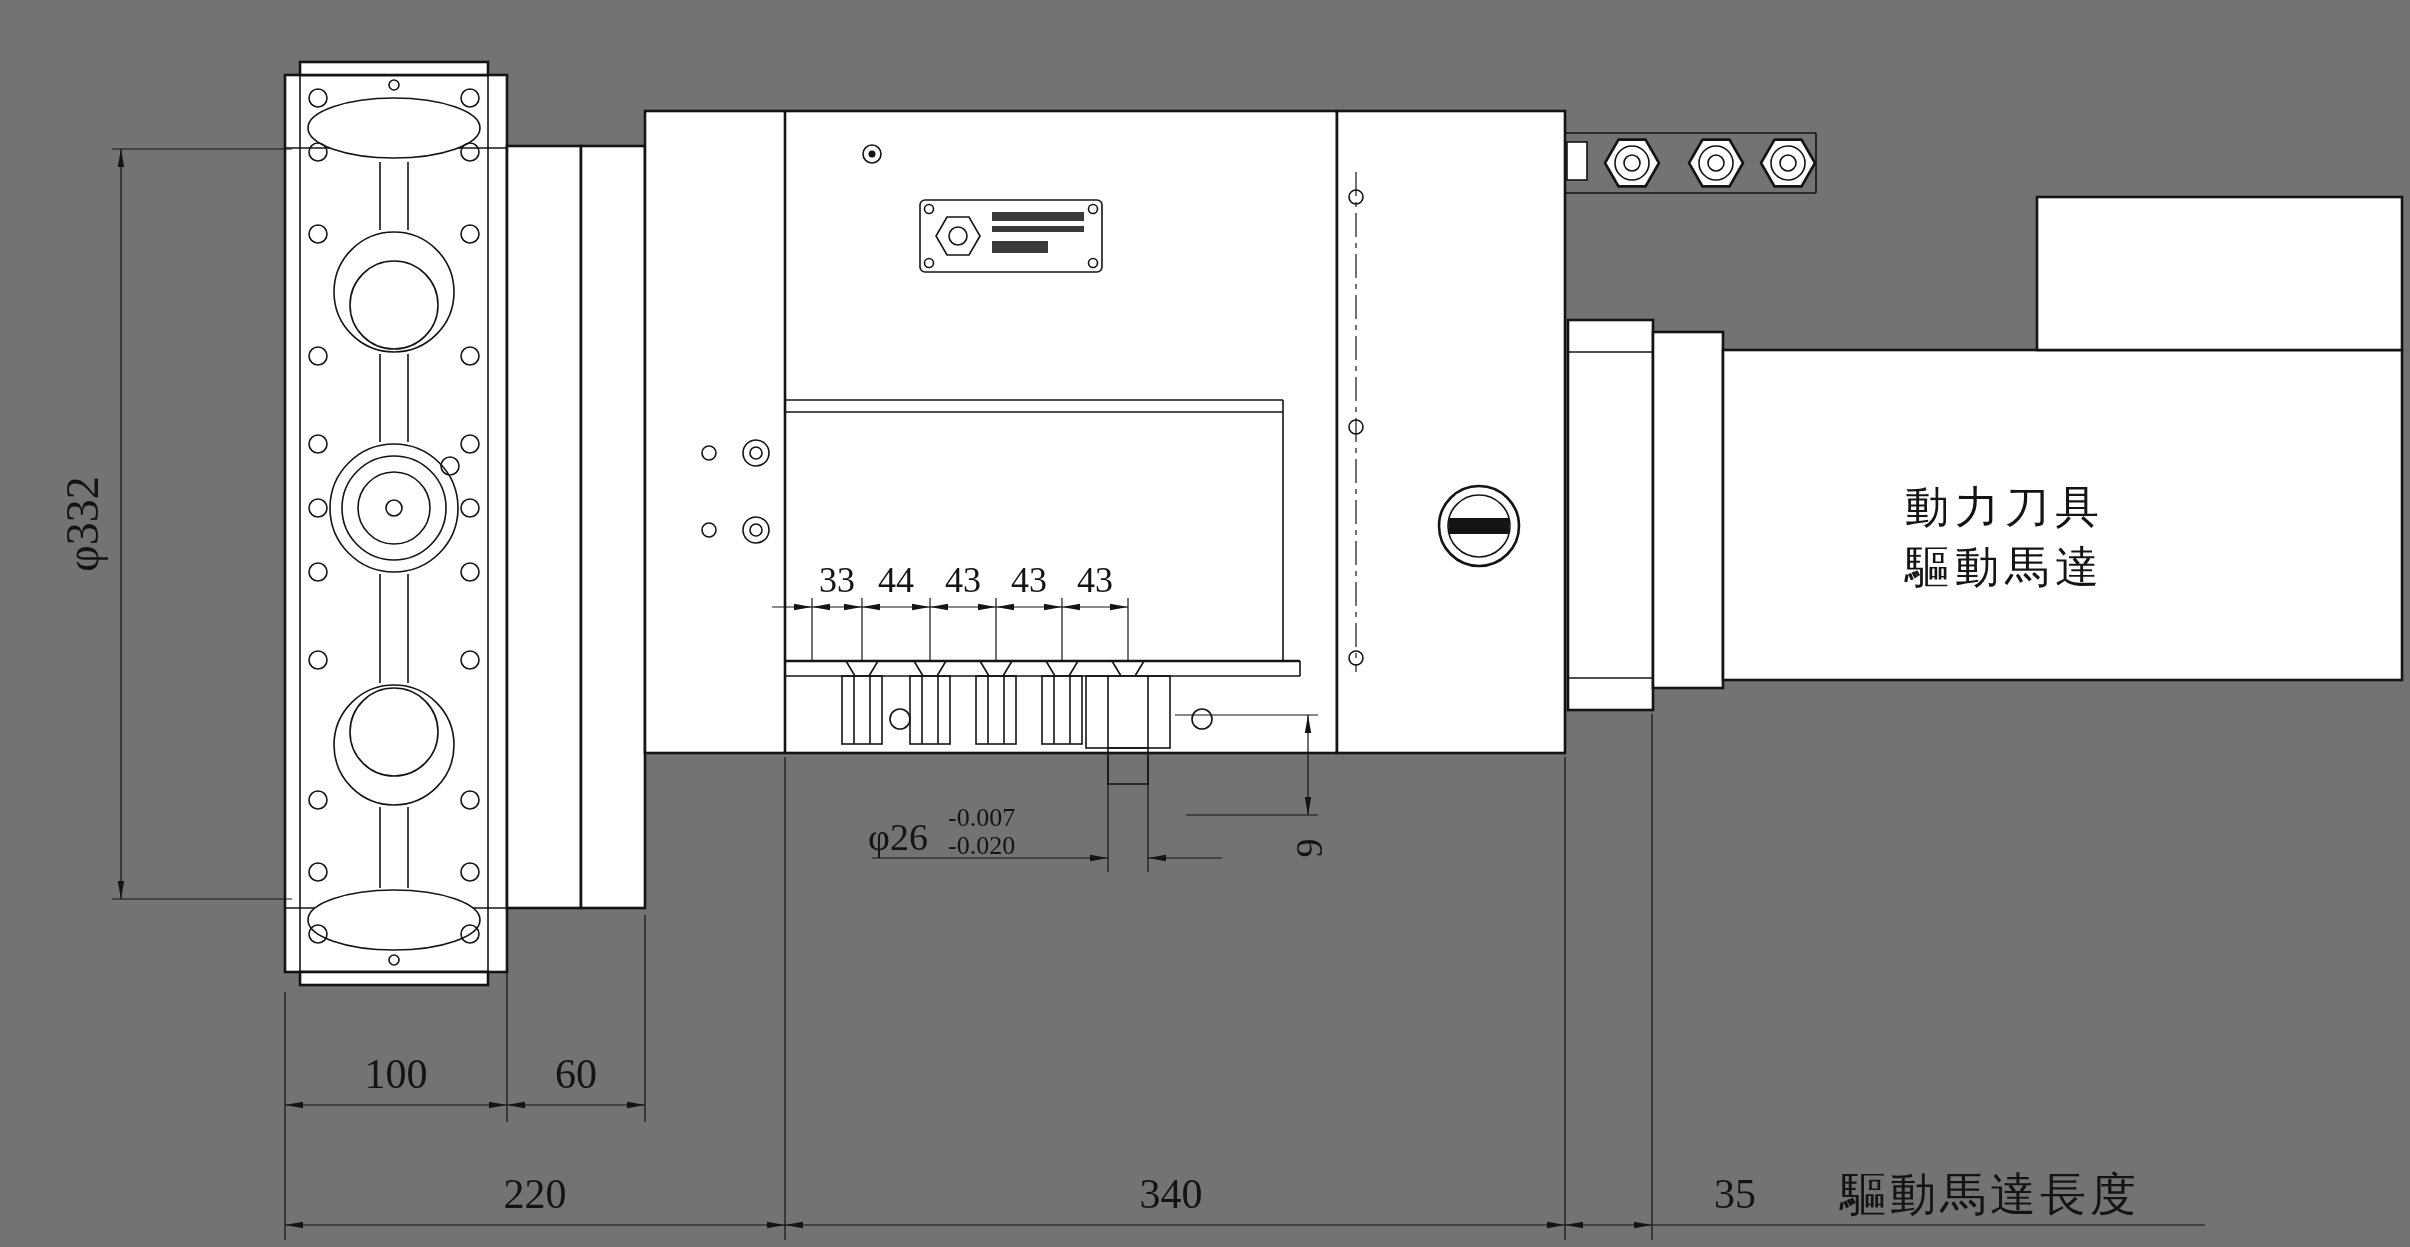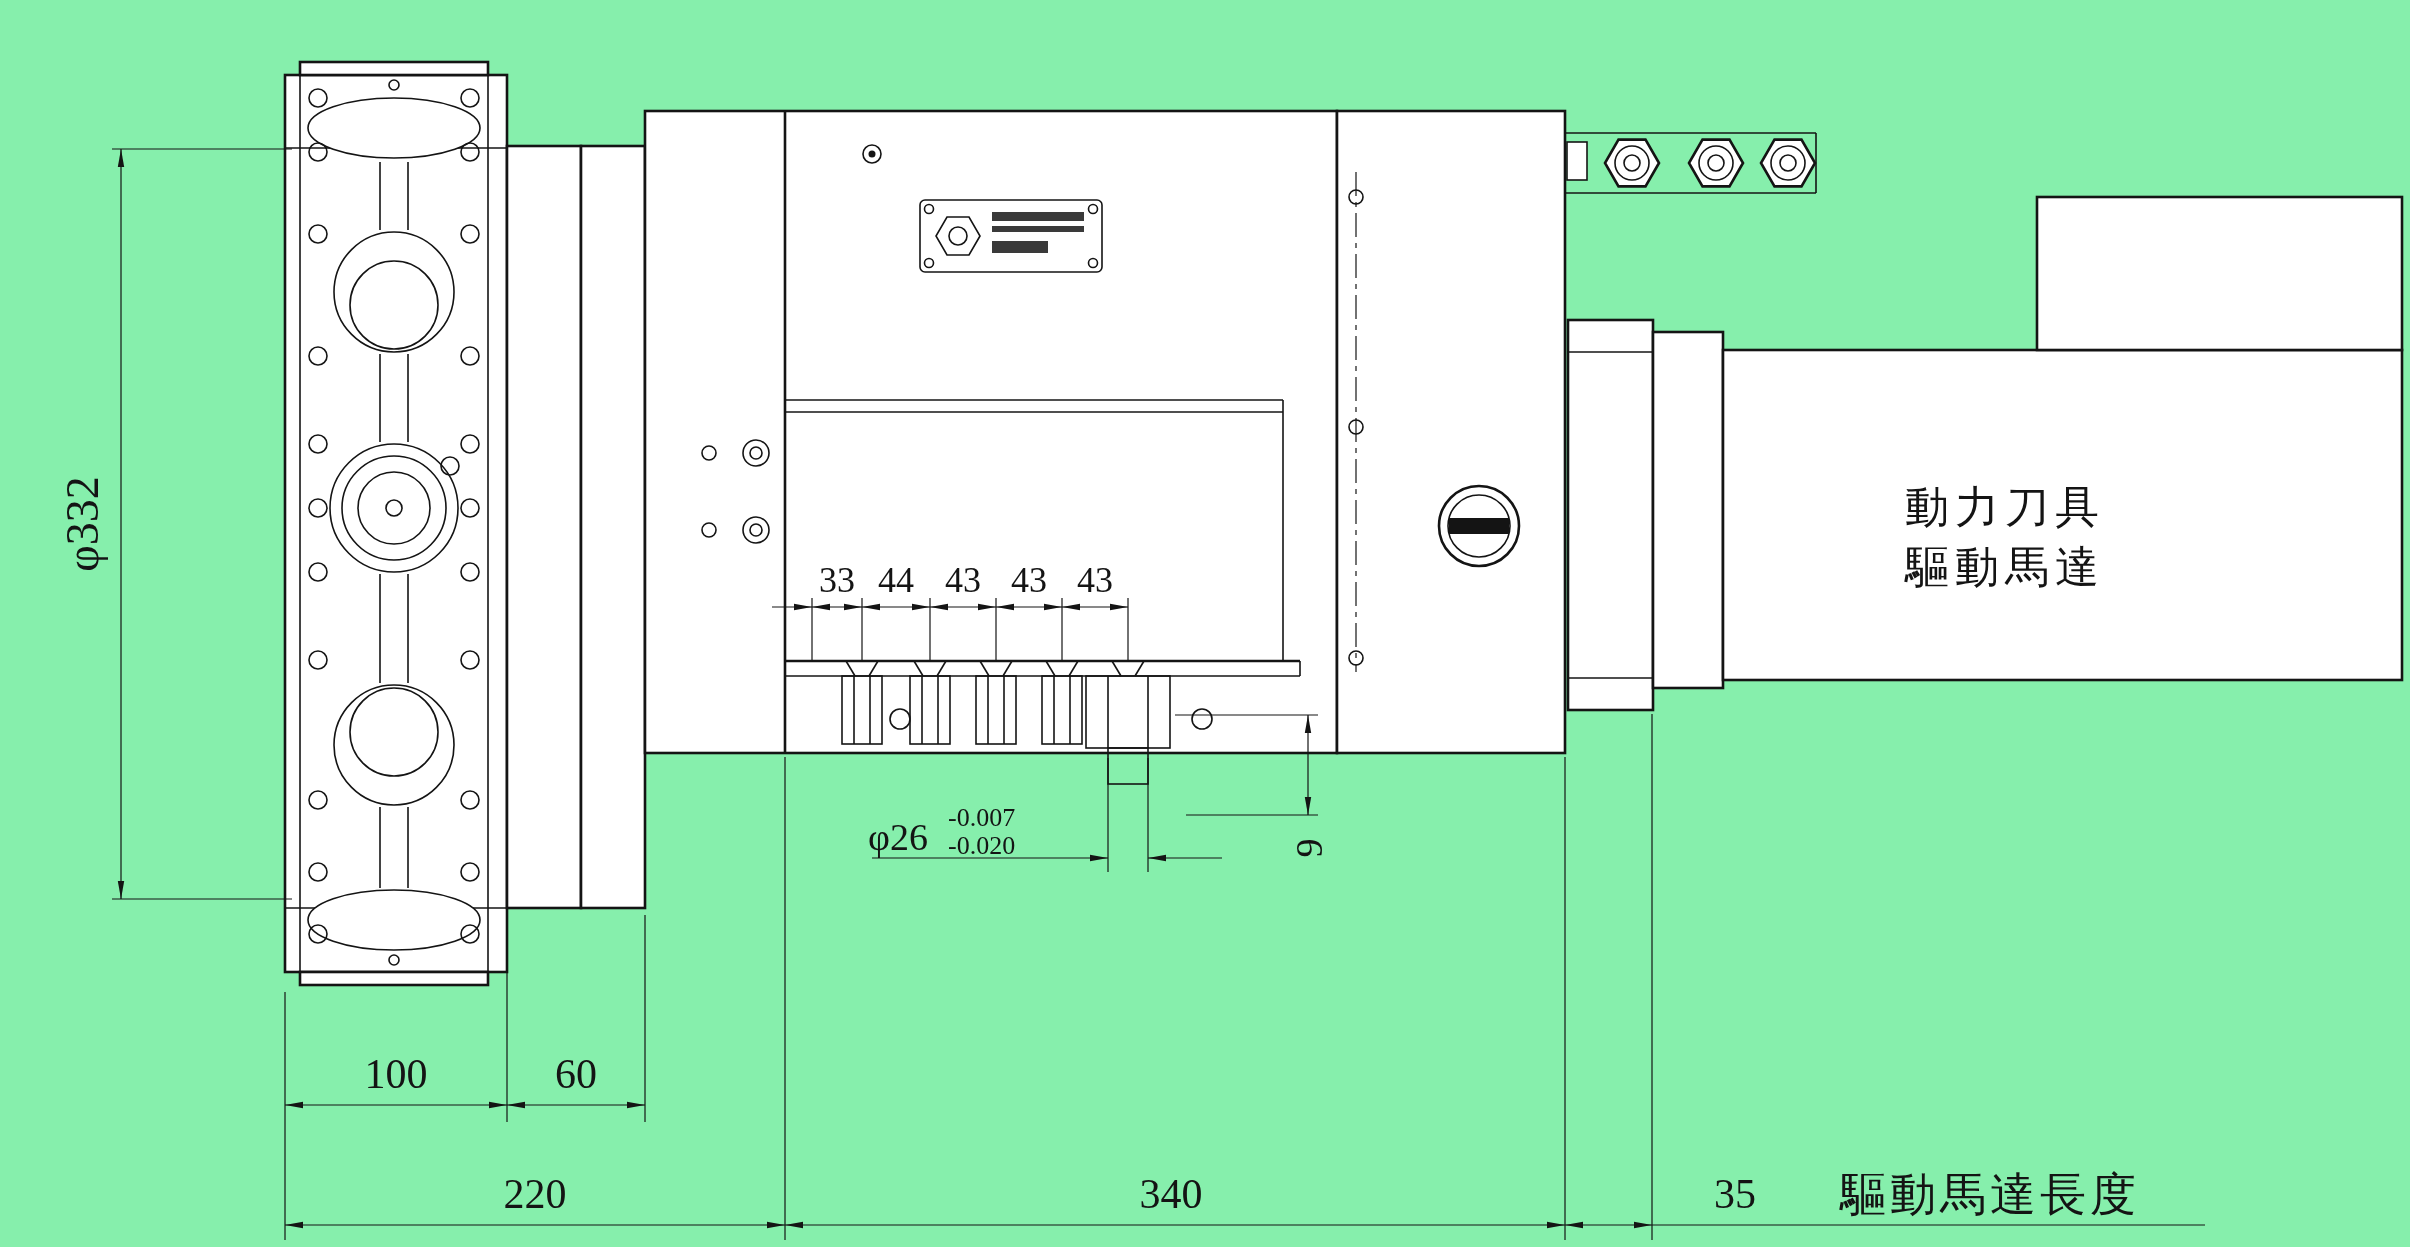--- a/index.html
+++ b/index.html
@@ -1,16 +1,16 @@
 <!DOCTYPE html>
 <html><head>
 <meta charset="utf-8">
 <style>
   html,body{margin:0;padding:0;background:#ffffff;}
-  .page{position:relative;width:2410px;height:1247px;background:#86efac;overflow:hidden;}
+  .page{position:relative;width:2410px;height:1247px;background:#737373;overflow:hidden;}
   svg{display:block;}
   svg text{fill:#141414;font-family:"Liberation Serif","DejaVu Serif",serif;}
   .ol{fill:none;stroke:#141414;stroke-width:2.6;}
   .olf{fill:#ffffff;stroke:#141414;stroke-width:2.6;}
   .olt{fill:none;stroke:#141414;stroke-width:1.6;}
   .oltf{fill:#ffffff;stroke:#141414;stroke-width:1.6;}
   .dim{fill:none;stroke:#141414;stroke-width:1.2;}
   .cl{fill:none;stroke:#141414;stroke-width:1.2;stroke-dasharray:24 6 5 6;}
   .bar{fill:#3a3a3a;}
 </style>

